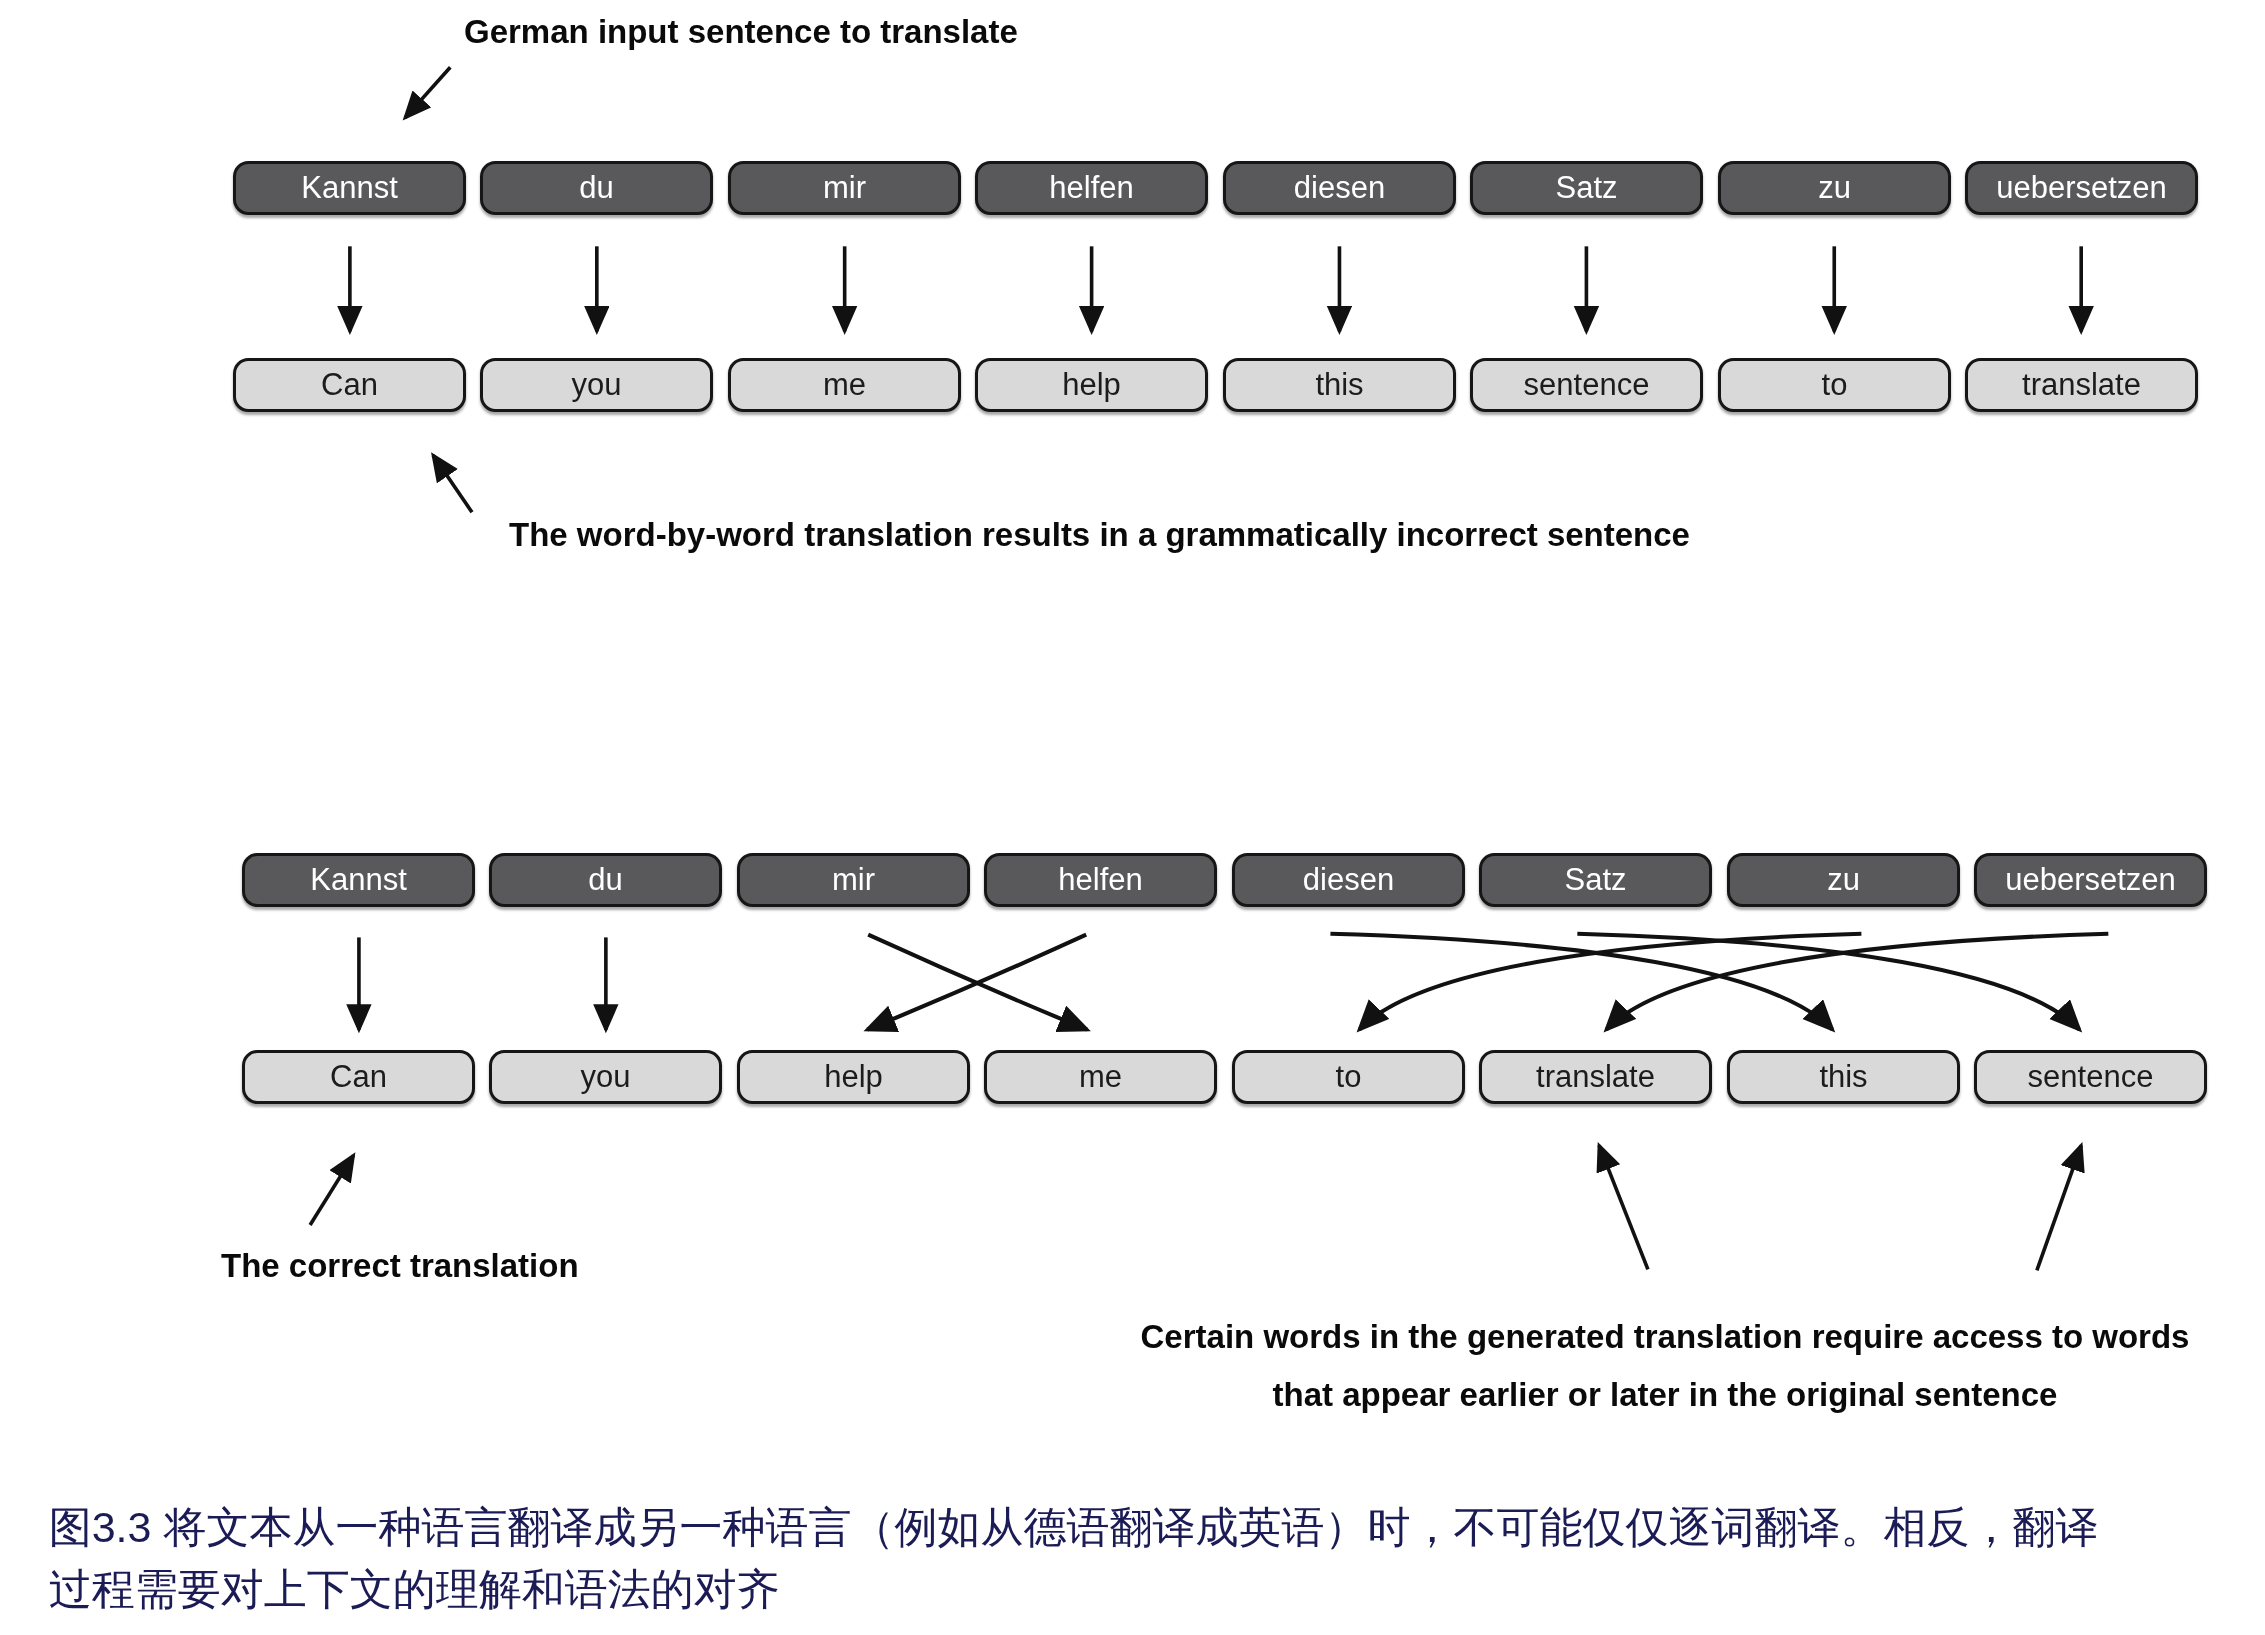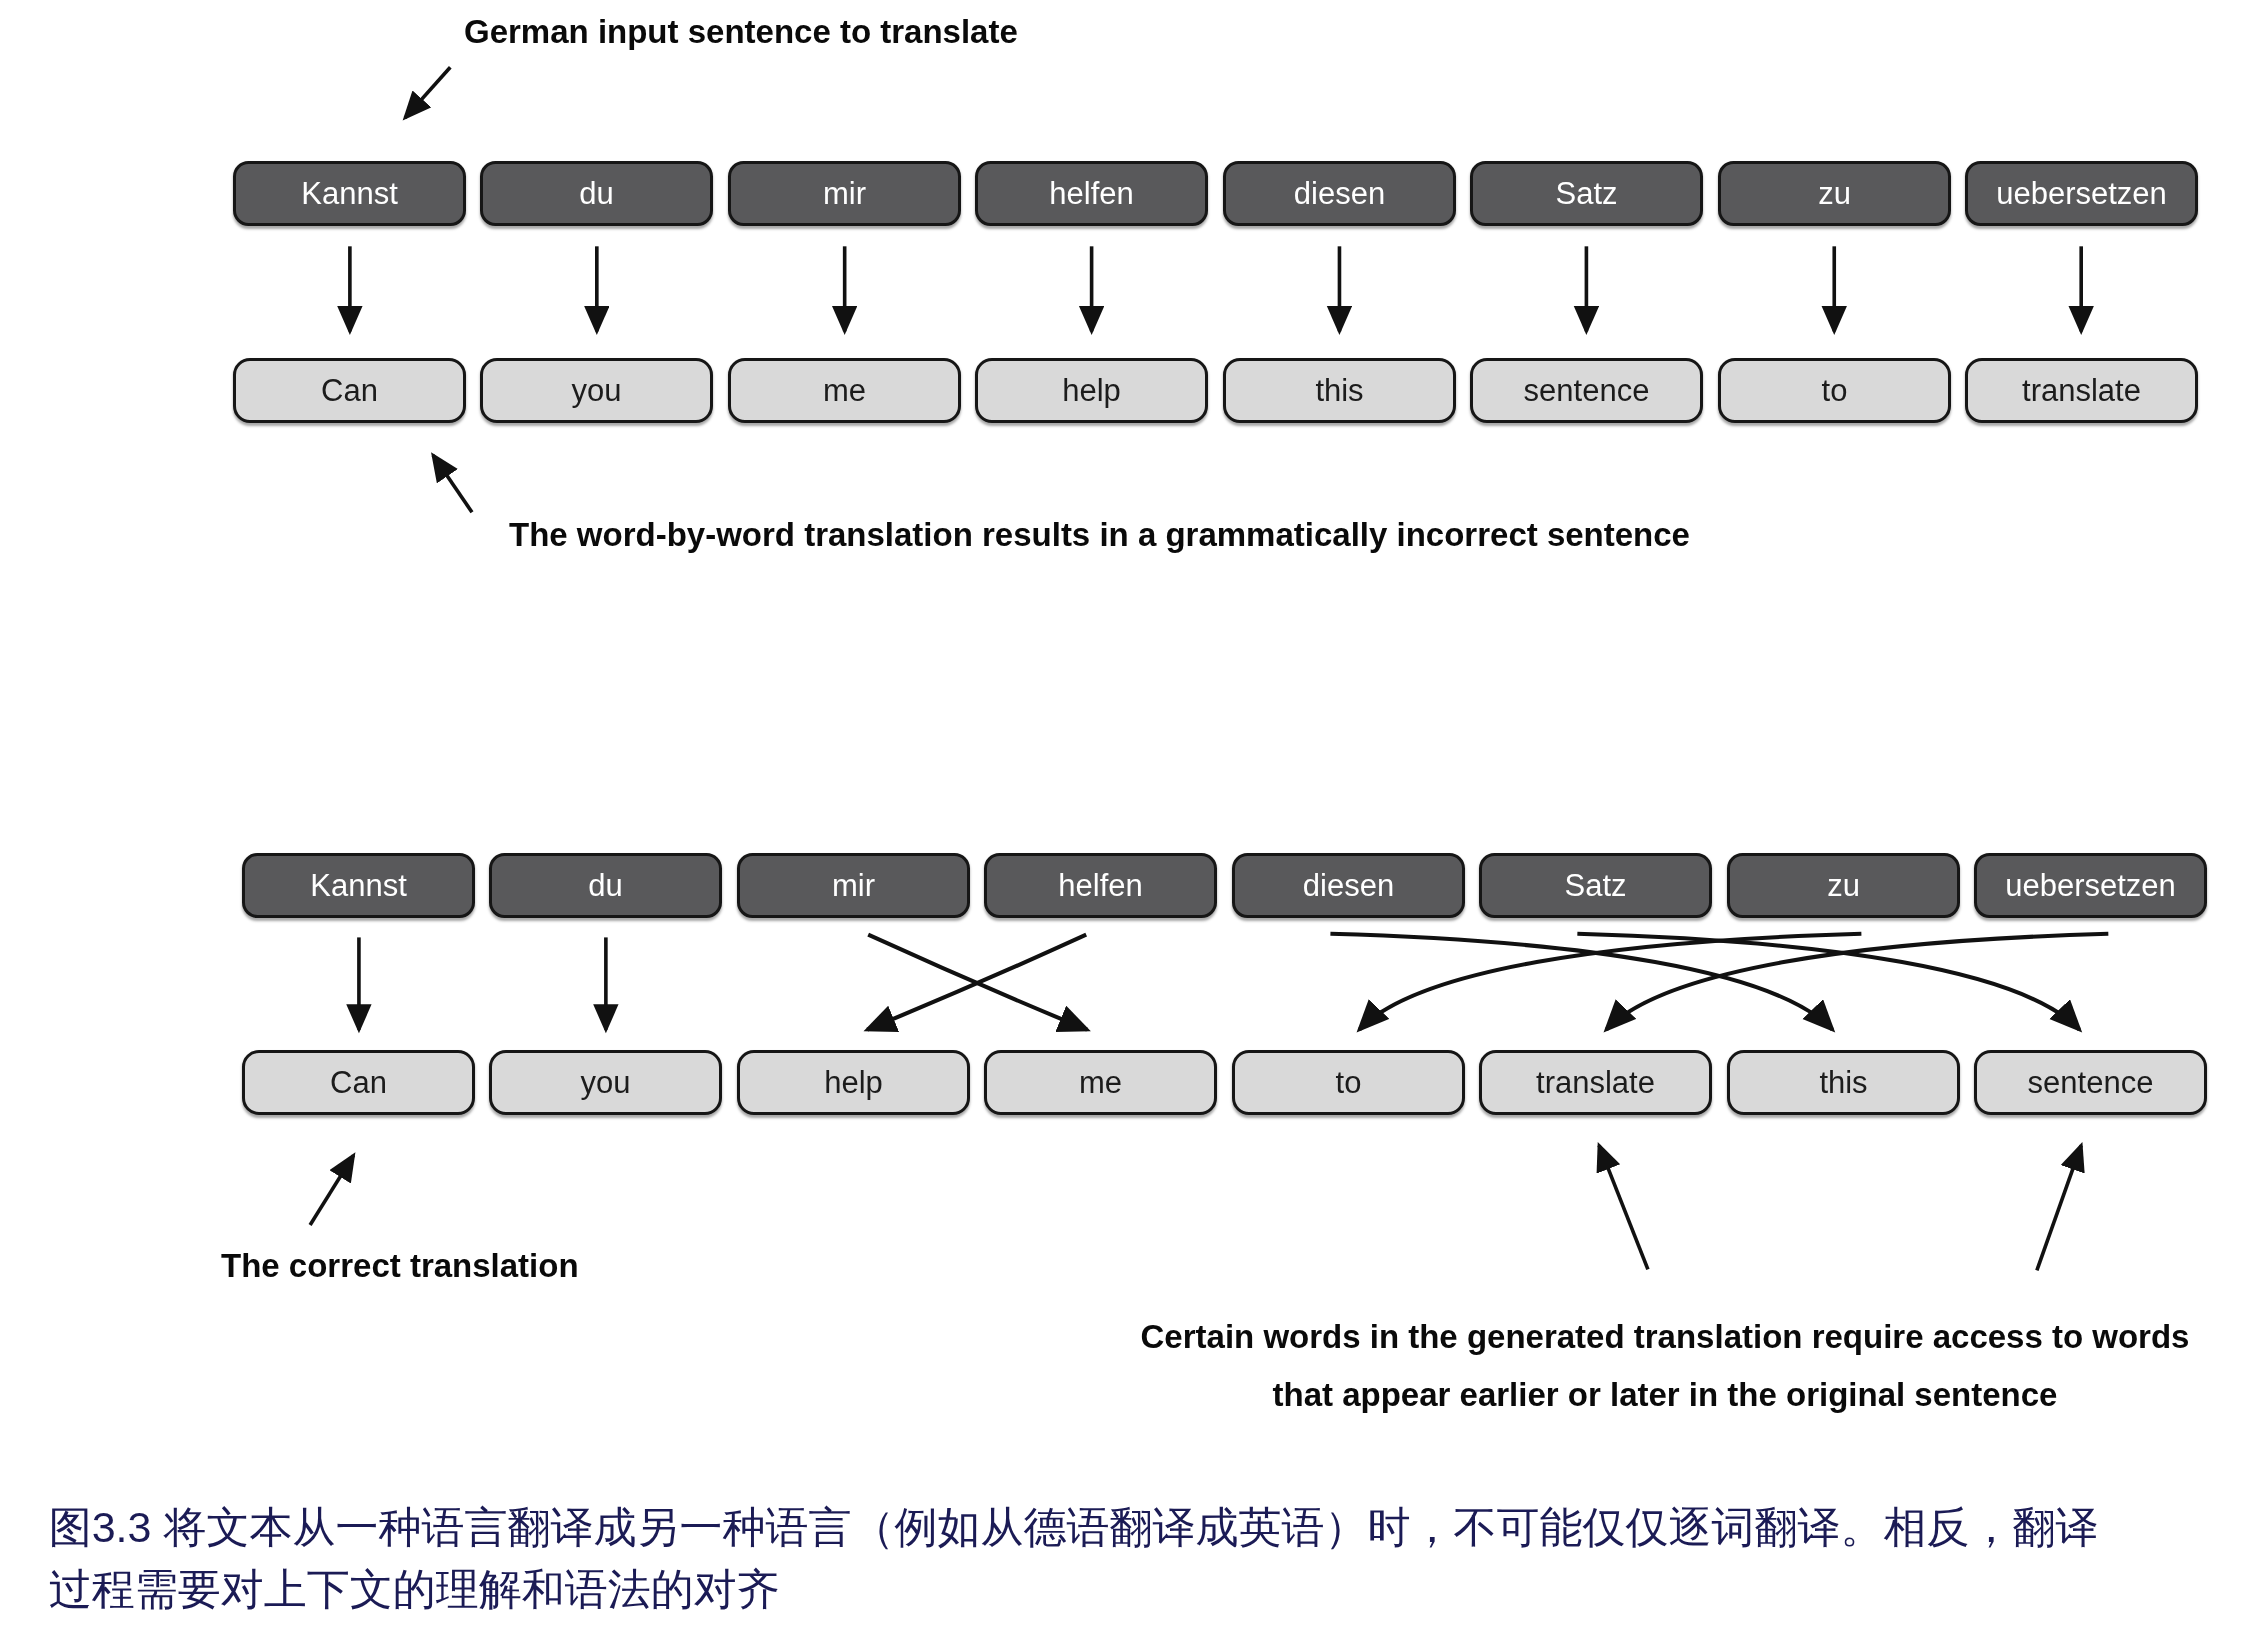--- a/index.html
+++ b/index.html
@@ -14,38 +14,37 @@
   }
   #arrow-layer {
     position: absolute;
     left: 0; top: 0;
     width: 2265px; height: 1636px;
     pointer-events: none;
   }
   .word-box {
     position: absolute;
     width: 233px;
-    height: 65px;
+    height: 54px;
     box-sizing: border-box;
     border: 3.6px solid var(--box-border, #161616);
     border-radius: 15.4px;
     display: flex;
     align-items: center;
     justify-content: center;
     font-size: 31px;
     box-shadow: 0 2.7px 2.7px rgba(0,0,0,0.35);
   }
   .word-box.german {
     background: var(--german-fill, #59595b);
     color: var(--german-text, #ffffff);
   }
   .word-box.english {
     background: var(--english-fill, #d9d9d9);
     color: var(--english-text, #1c1c1c);
-    border-radius: 17px;
   }
   .annotation {
     position: absolute;
     font-weight: 700;
     font-size: 33px;
     color: var(--annotation-text, #0a0a0a);
     white-space: nowrap;
   }
   #annotation-attention {
     text-align: center;

